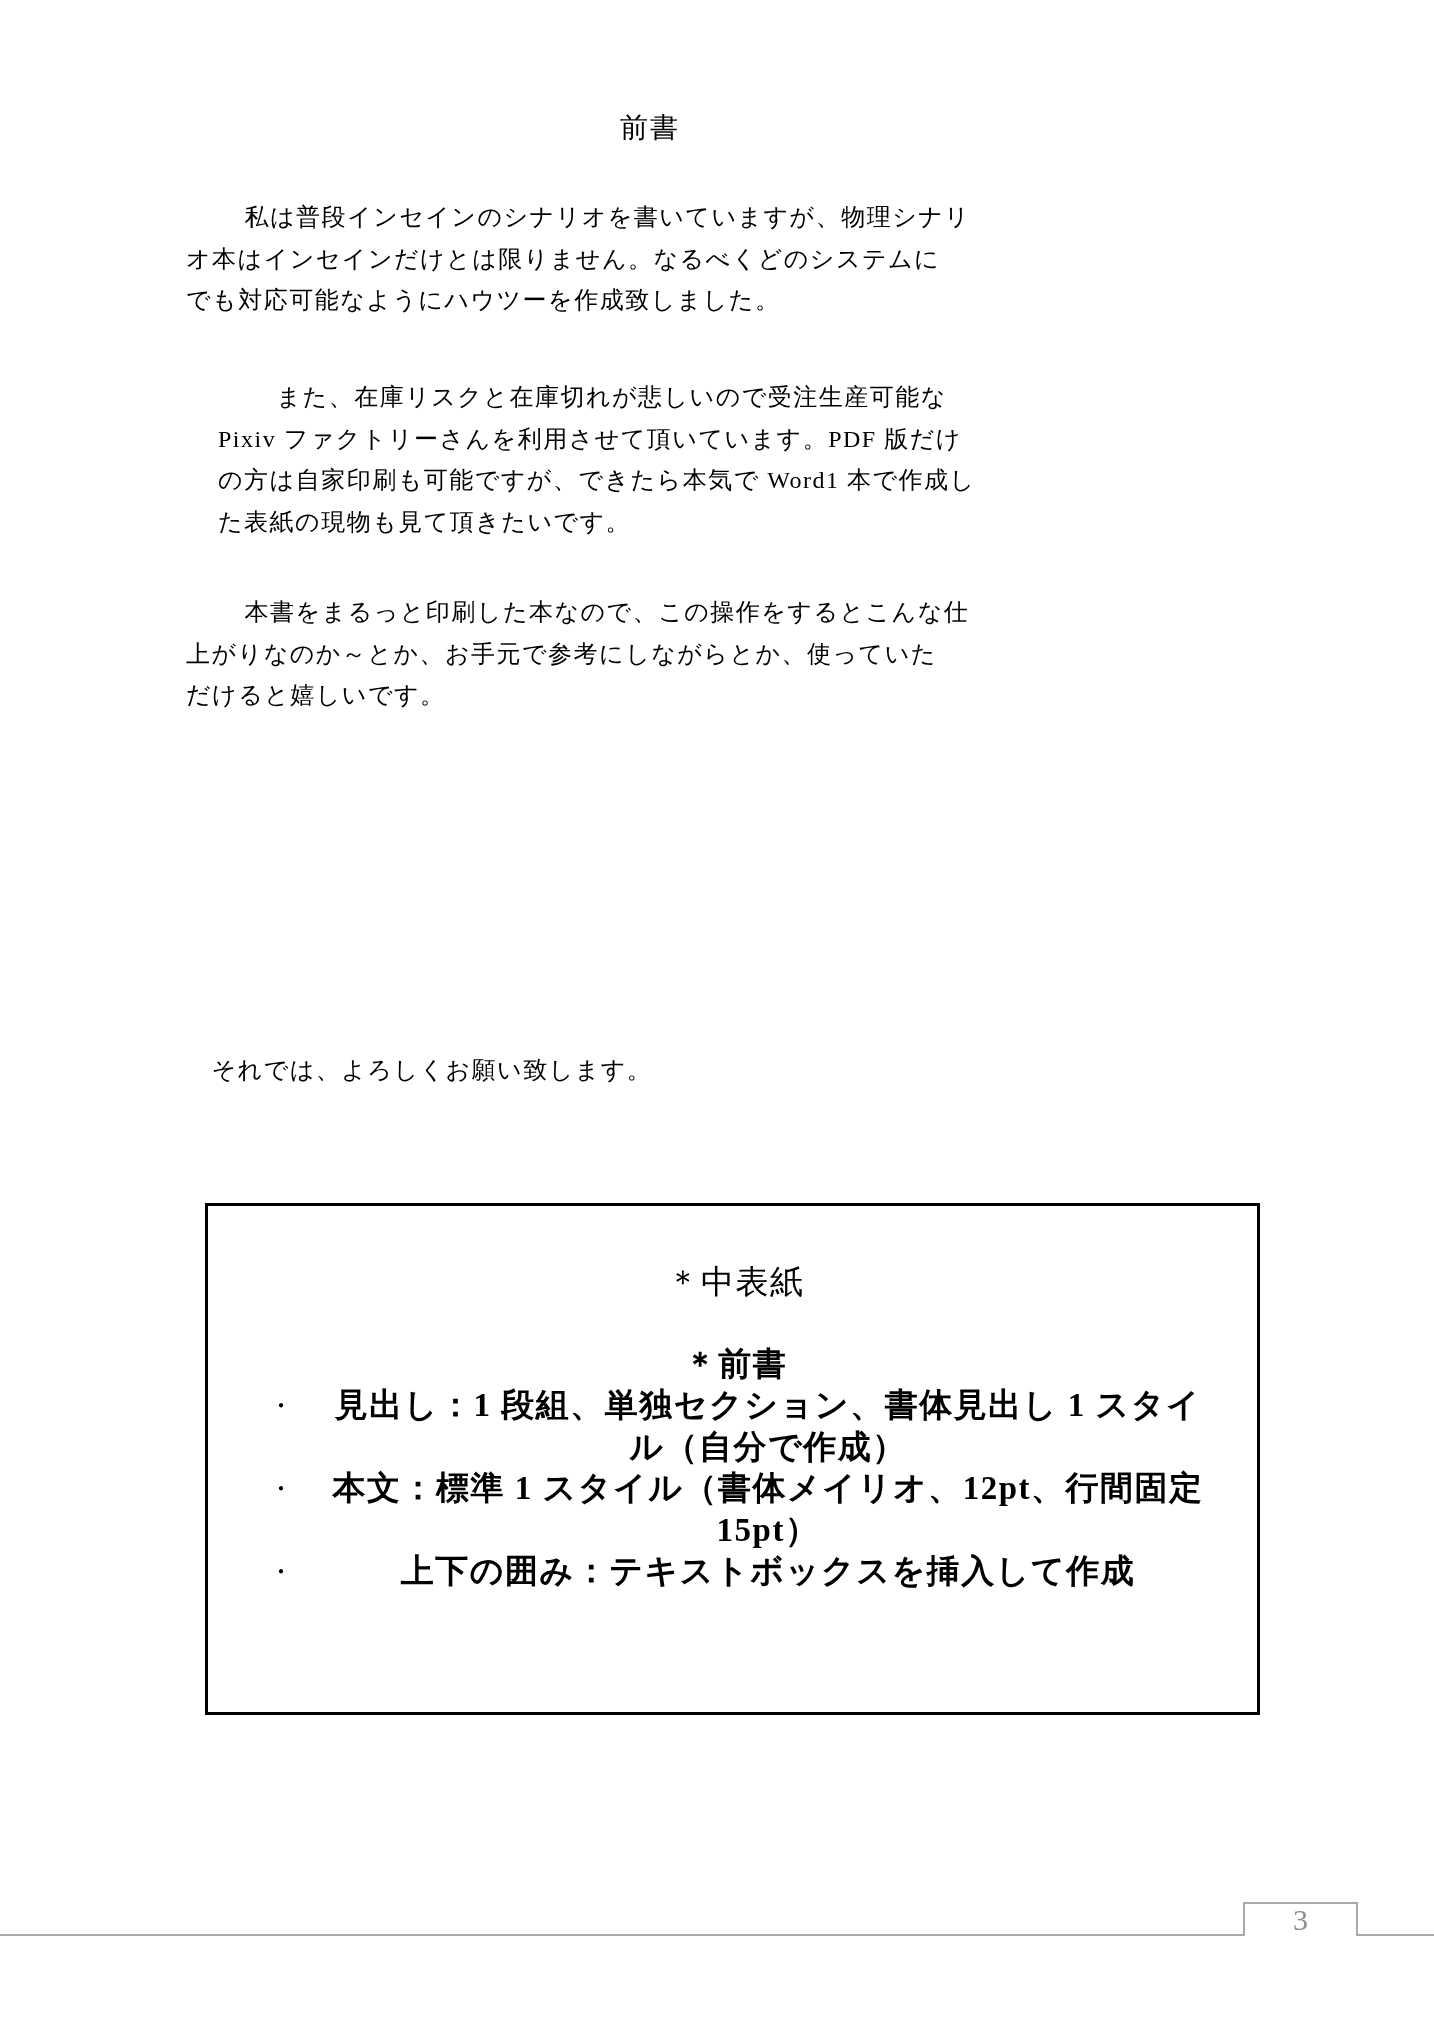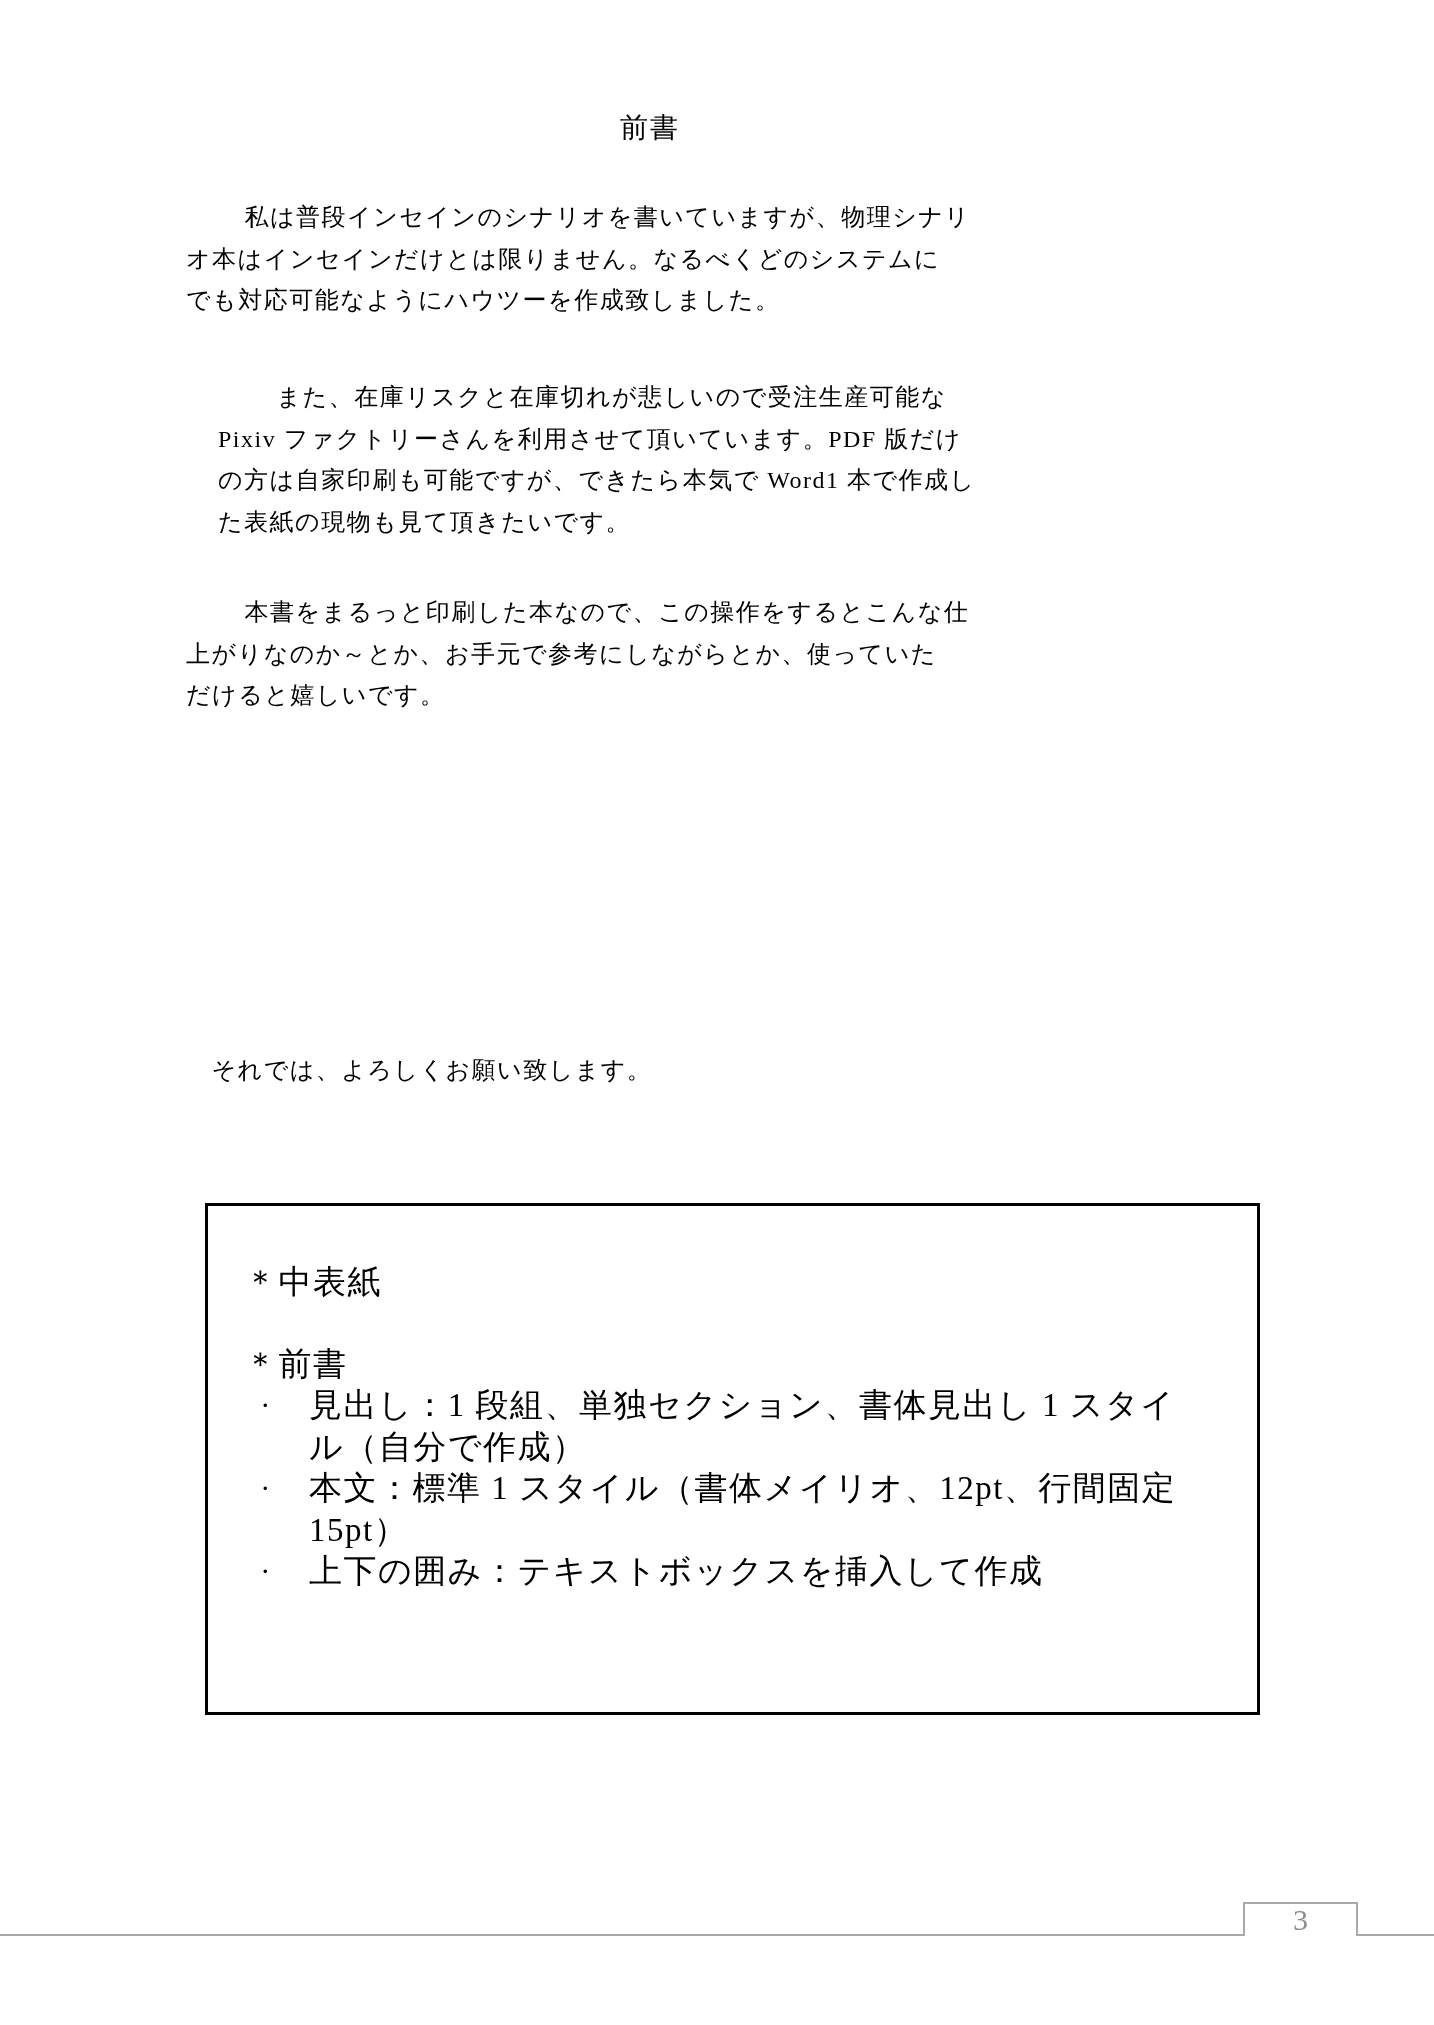--- a/index.html
+++ b/index.html
@@ -56,30 +56,31 @@
     left: 205px;
     top: 1203px;
     width: 1055px;
     height: 512px;
     box-sizing: border-box;
     border: 3px solid #000000;
     padding: 56px 30px 0 36px;
     font-size: 33px;
     line-height: 41.5px;
     letter-spacing: 1.5px;
+    text-align: center;
   }
   .box-title {
     margin: 0;
     white-space: pre-line;
   }
   .box-line {
     margin: 0;
     white-space: pre-line;
   }
-  .box-section-2 { margin-top: 40px; }
+  .box-section-2 { margin-top: 40px; font-weight: bold; }
   .box-bullets {
     margin: 0;
     padding: 0;
     list-style: none;
   }
   .box-bullets li {
     display: flex;
     align-items: flex-start;
   }
   .bullet-marker {

